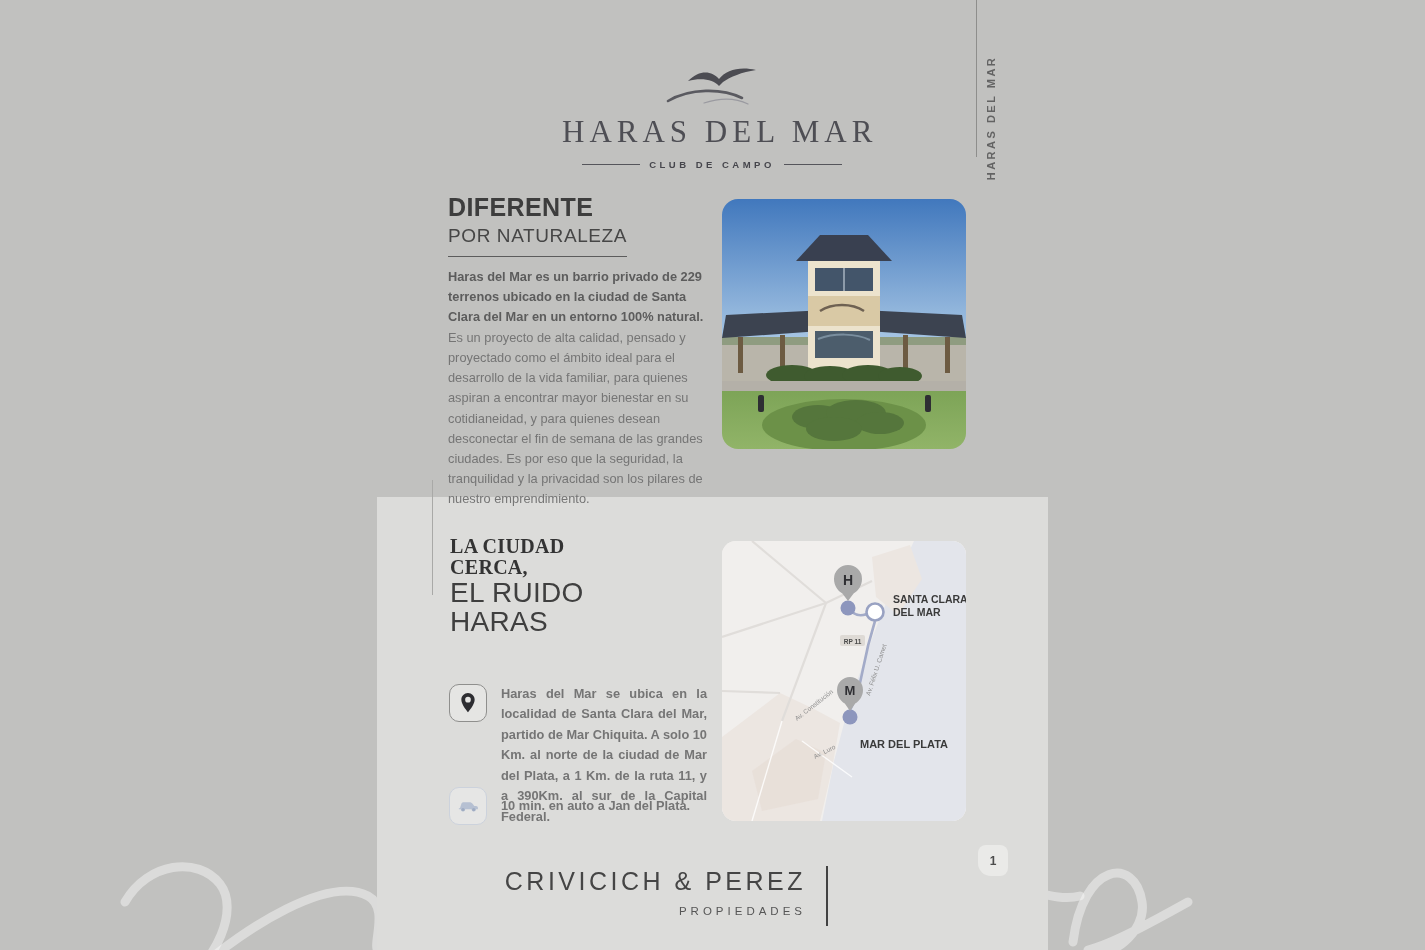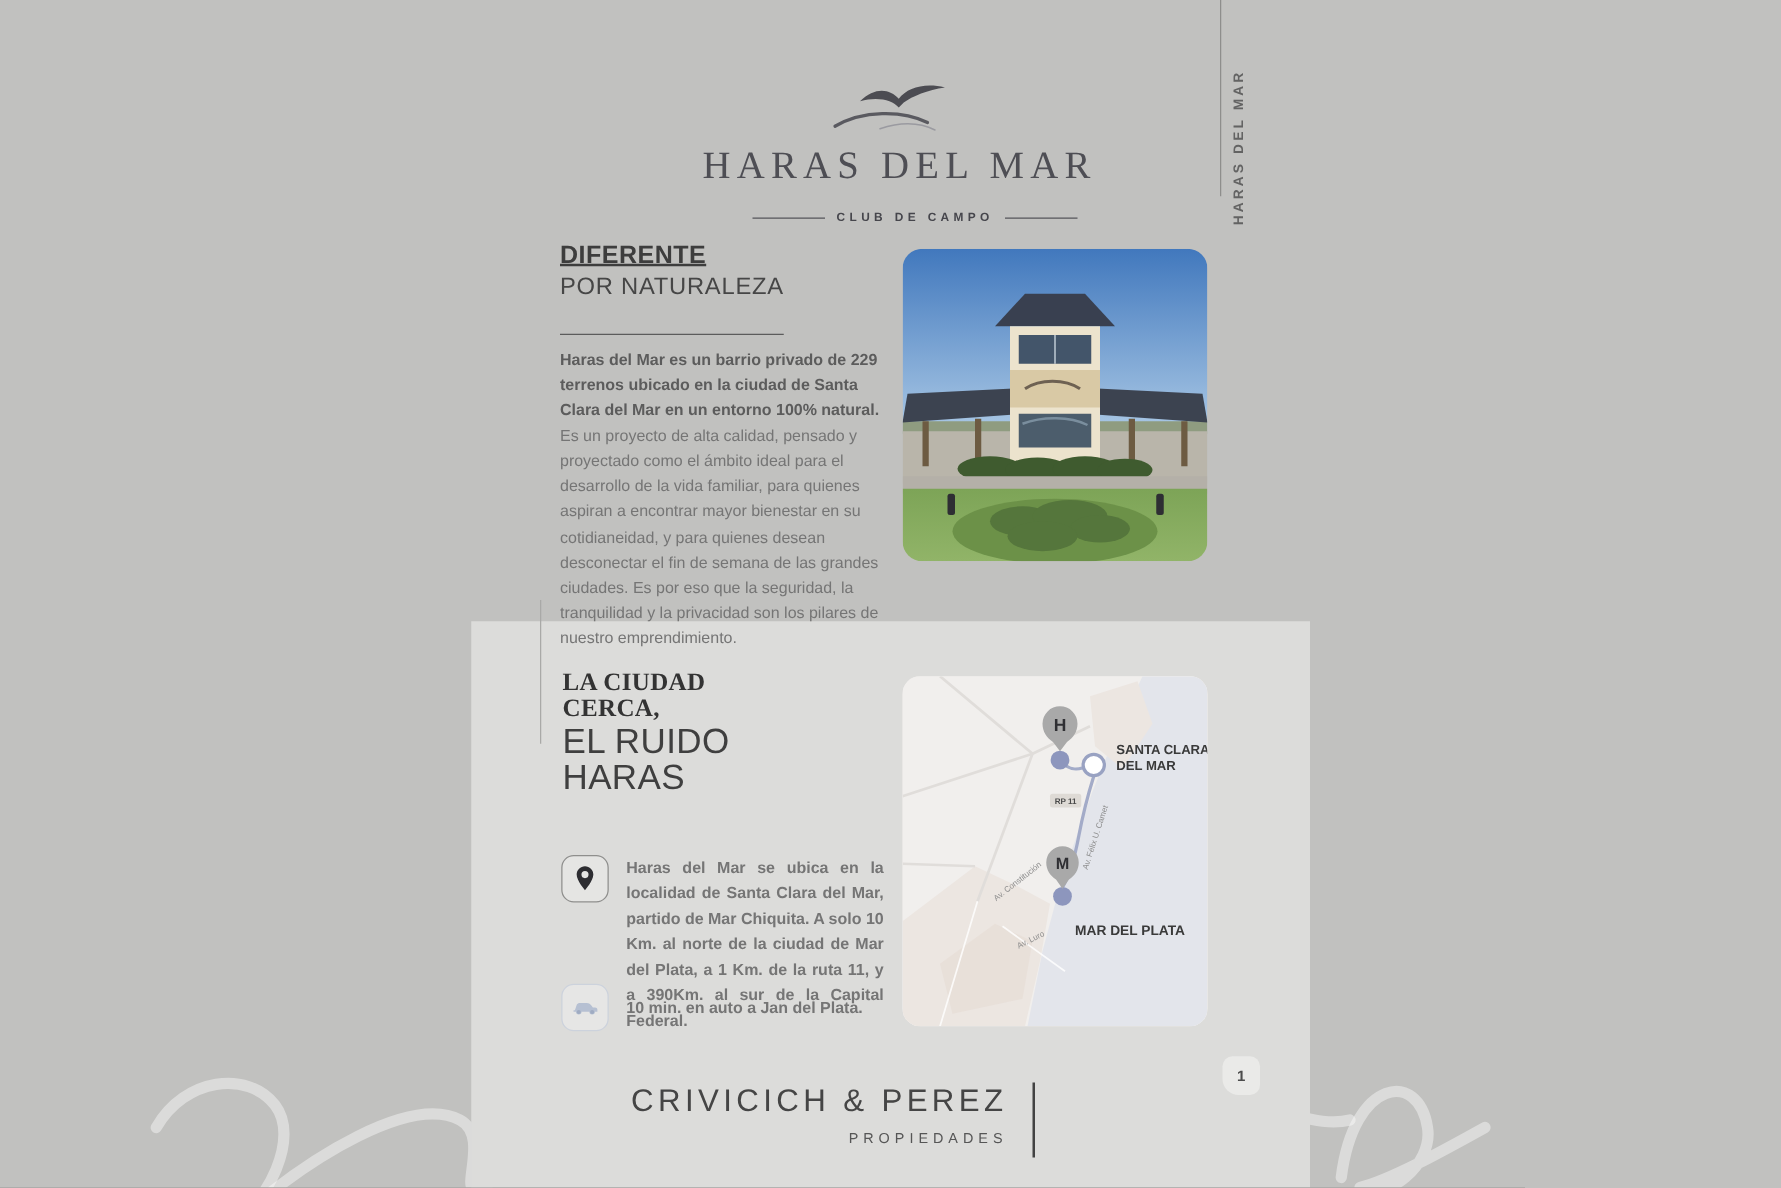--- a/index.html
+++ b/index.html
@@ -19,29 +19,29 @@
     transform:rotate(-90deg); transform-origin:center; white-space:nowrap;
     font-size:11px; letter-spacing:2.5px; color:#636363; font-weight:600;
   }
   
   .logo { position:absolute; left:562px; top:60px; width:300px; text-align:center; }
   .logo .bird { display:block; margin:0 auto; }
   .logo .title {
     font-family:"Liberation Serif", serif; font-size:31px; letter-spacing:5px;
     color:#4e4e54; margin-top:2px; white-space:nowrap;
   }
-  .logo .sub-row { display:flex; align-items:center; justify-content:flex-end; gap:9px; margin-top:19px; }
+  .logo .sub-row { display:flex; align-items:center; justify-content:center; gap:9px; margin-top:9px; }
   .logo .sub-row .rule { height:1px; width:58px; background:#55555b; }
   .logo .subtitle { font-size:9.5px; letter-spacing:3.5px; color:#46464c; font-weight:600; white-space:nowrap; }
   
   .sec1 { position:absolute; left:448px; top:193px; width:258px; }
-  .sec1 .h1 { font-size:20px; font-weight:700; color:#3d3d3d; letter-spacing:0.4px;text-decoration:underline; }
+  .sec1 .h1 { font-size:25px; font-weight:700; color:#3d3d3d; letter-spacing:0.4px; }
   .sec1 .h2 {
     display:inline-block; font-size:19px; font-weight:400; color:#464646;
-    letter-spacing:0.6px; margin-top:3px; padding-bottom:26px; border-bottom:1.5px solid #5c5c5c;
+    letter-spacing:0.6px; margin-top:3px; padding-bottom:9px; border-bottom:1.5px solid #5c5c5c;
   }
   .sec1 p { margin-top:10px; font-size:12.8px; line-height:1.58; color:#757575; }
   .sec1 p .lead { font-weight:700; color:#5c5c5c; }
   
   .photo { position:absolute; left:722px; top:199px; width:244px; height:250px;
            border-radius:16px; overflow:hidden; }
   
   .card { position:absolute; left:377px; top:497px; width:671px; height:453px; background:#dcdcda; }
   .vline-mid { position:absolute; left:432px; top:480px; width:1px; height:115px; background:#a9a9a7; }
   

